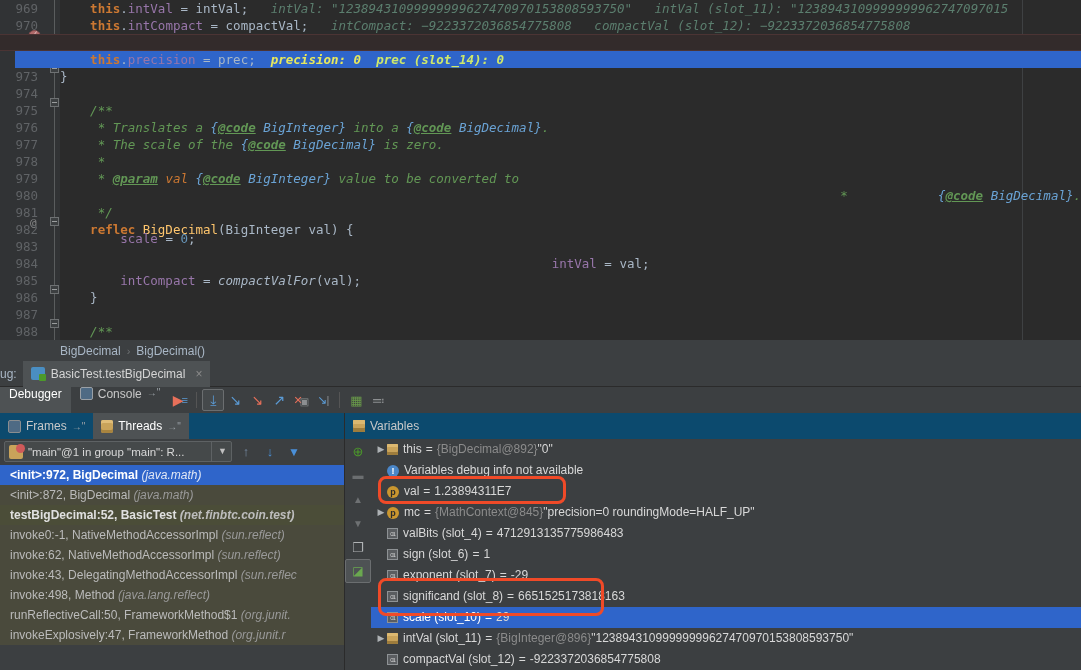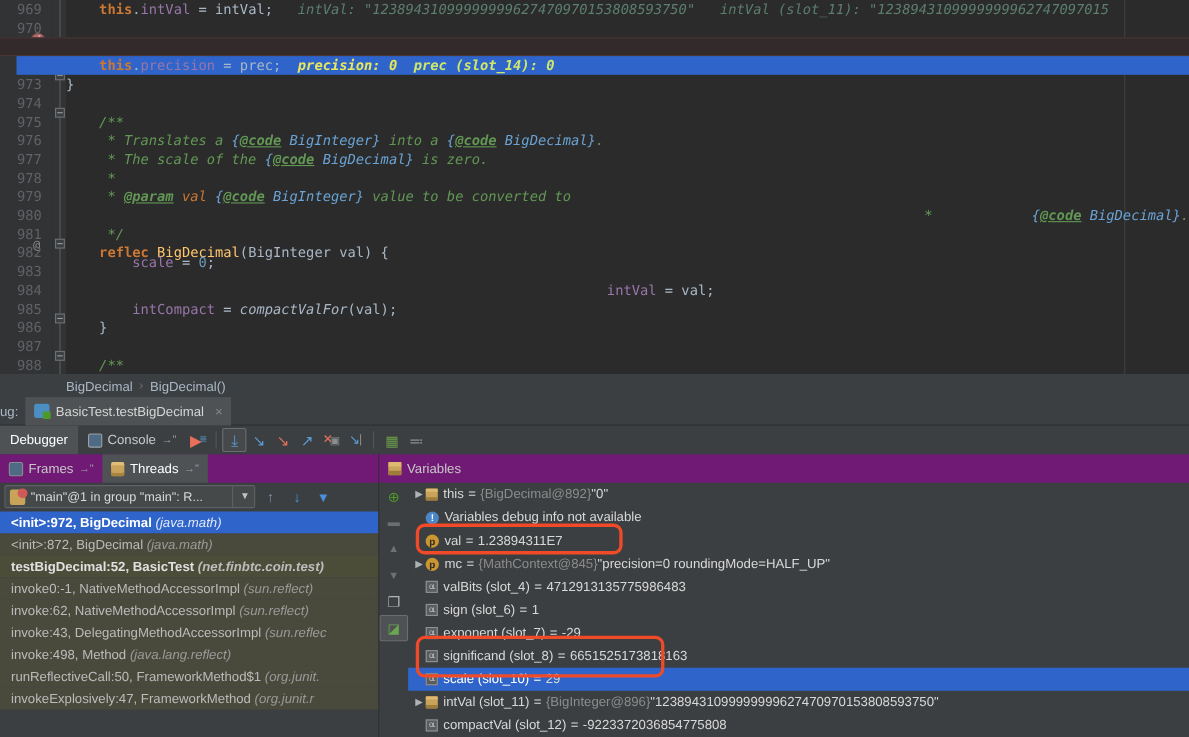--- a/index.html
+++ b/index.html
@@ -110,40 +110,40 @@
     content:""; position:absolute; right:-1px; bottom:-1px; width:7px;height:7px;
     background:#4c9a2a; border-radius:1px;
   }
 
   
   .dbgbar {
     position: absolute; left: 0; top: 387px; width: 1081px; height: 26px;
     background: #3c3f41; display: flex; align-items: center;
   }
   .dbg-tab {
-    height: 26px; display: flex; align-items: center; gap: 5px;
+    height: 26px; display: flex; align-items: flex-start; gap: 5px;
     padding: 0 9px; font-size: 12px; color: #c8c8c8;
   }
   .dbg-tab.active { background: #4e5254; color: #ffffff; }
   .arrow-sm { color: #9aa0a6; font-size: 10px; }
   .tb-sep { width: 1px; height: 16px; background: #555; margin: 0 5px; }
   .tbtn {
     width: 22px; height: 22px; position: relative; display:flex;
     align-items:center; justify-content:center; border-radius: 2px;
   }
   .tbtn.boxed { border: 1px solid #6b6e70; background:#45494b; }
   .glyph { font-size: 14px; line-height: 1; }
   .g-red { color: #e8705a; }
   .g-blue { color: #5b9bd5; }
   .g-green { color: #6a9b4a; }
   .g-gray { color: #8c8f91; }
 
   
   .panelhdr {
-    position: absolute; top: 413px; height: 26px; background: #701a75;
+    position: absolute; top: 413px; height: 26px; background: #0c4a6e;
     display: flex; align-items: center;
   }
   .ph-left { left: 0; width: 345px; border-right: 1px solid #2b2b2b; }
   .ph-right { left: 345px; width: 736px; }
   .ph-tab {
     display: flex; align-items: center; gap: 5px; height: 26px; padding: 0 8px;
     color: #c8c8c8; font-size: 12px;
   }
   .ph-tab.active { background: #4e5254; color: #fff; }
   .ic-frames {
@@ -284,20 +284,21 @@
         <div class="lnum" style="top: 221px; left: -6px;">982</div>
         <div class="lnum" style="top: 238px; left: -6px;">983</div>
         <div class="lnum" style="top: 255px; left: -6px;">984</div>
         <div class="lnum" style="top: 272px; left: -6px;">985</div>
         <div class="lnum" style="top: 289px; left: -6px;">986</div>
         <div class="lnum" style="top: 306px; left: -6px;">987</div>
         <div class="lnum" style="top: 323px; left: -6px;">988</div>
       </div>
     <div class="code-area" id="code-area">
         <div class="line" style="top: 0px;"><span class="id">    </span><span class="kw">this</span><span class="punc">.</span><span class="fld">intVal</span><span class="punc"> = </span><span class="id">intVal</span><span class="punc">;</span><span class="hint">   intVal: "12389431099999999627470970153808593750"</span><span class="hint">   intVal (slot_11): "1238943109999999962747097015</span></div>
+        <div class="line" style="top: 17px;"><span class="id">    </span><span class="kw">this</span><span class="punc">.</span><span class="fld">intCompact</span><span class="punc"> = </span><span class="id">compactVal</span><span class="punc">;</span><span class="hint">   intCompact: −9223372036854775808</span><span class="hint">   compactVal (slot_12): −9223372036854775808</span></div>
         <div class="rowbg bg-exec" style="top: 34px; left: -60px;"></div>
         <div class="rowbg bg-sel" style="top: 51px; left: -45px;"></div>
         <div class="line" style="top: 51px;"><span class="id">    </span><span class="kw">this</span><span class="punc">.</span><span class="fld">precision</span><span class="punc"> = </span><span class="id">prec</span><span class="punc">;</span><span class="hint-sel">  precision: </span><span class="hint-sel">0</span><span class="hint-selg">  prec (slot_14): </span><span class="hint-selg">0</span></div>
         <div class="line" style="top: 68px;"><span class="brace">}</span></div>
         <div class="line" style="top: 85px;"></div>
         <div class="line" style="top: 102px;"><span class="cmt">    /**</span></div>
         <div class="line" style="top: 119px;"><span class="cmt">     * Translates a </span><span class="cmt-code">{</span><span class="cmt-tag">@code</span><span class="cmt-code"> BigInteger}</span><span class="cmt"> into a </span><span class="cmt-code">{</span><span class="cmt-tag">@code</span><span class="cmt-code"> BigDecimal}</span><span class="cmt">.</span></div>
         <div class="line" style="top: 136px;"><span class="cmt">     * The scale of the </span><span class="cmt-code">{</span><span class="cmt-tag">@code</span><span class="cmt-code"> BigDecimal}</span><span class="cmt"> is zero.</span></div>
         <div class="line" style="top: 153px;"><span class="cmt">     *</span></div>
         <div class="line" style="top: 170px;"><span class="cmt">     * </span><span class="cmt-tag">@param</span><span class="cmt"> </span><span class="cmt-param">val</span><span class="cmt"> </span><span class="cmt-code">{</span><span class="cmt-tag">@code</span><span class="cmt-code"> BigInteger}</span><span class="cmt"> value to be converted to</span></div>

